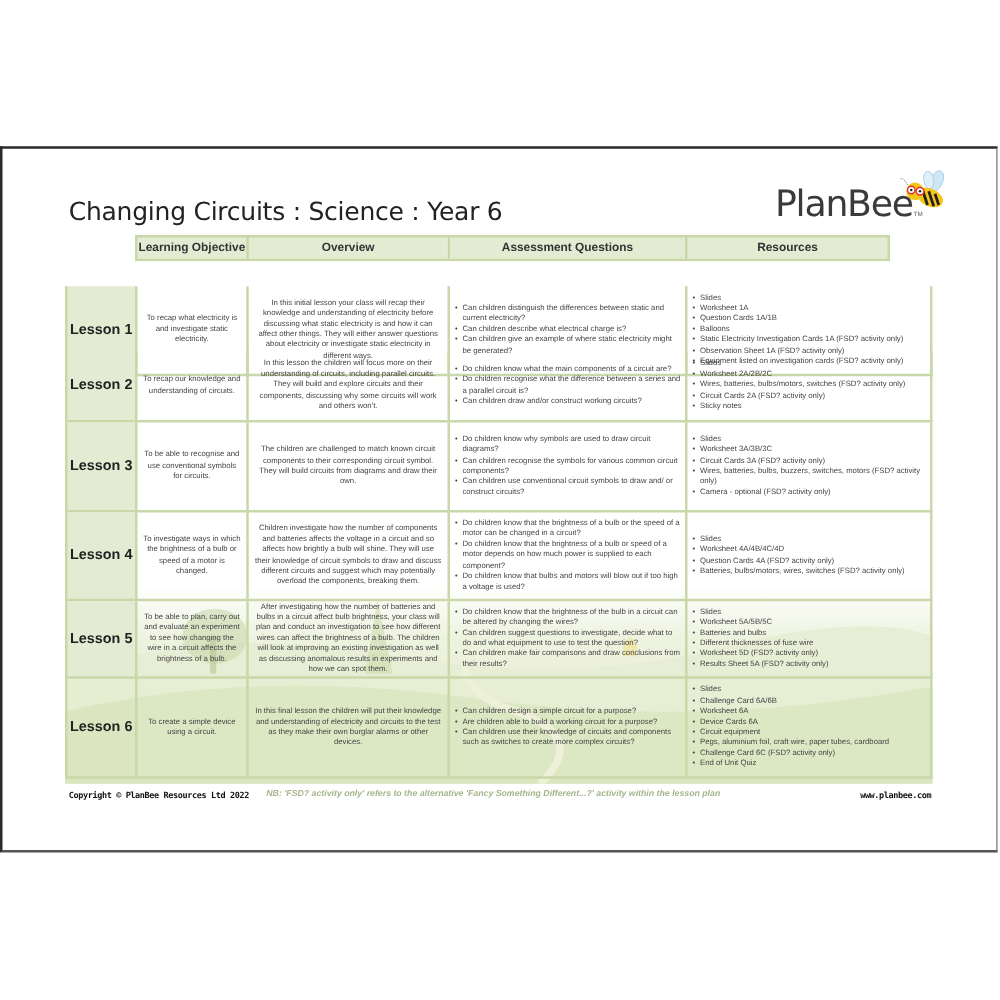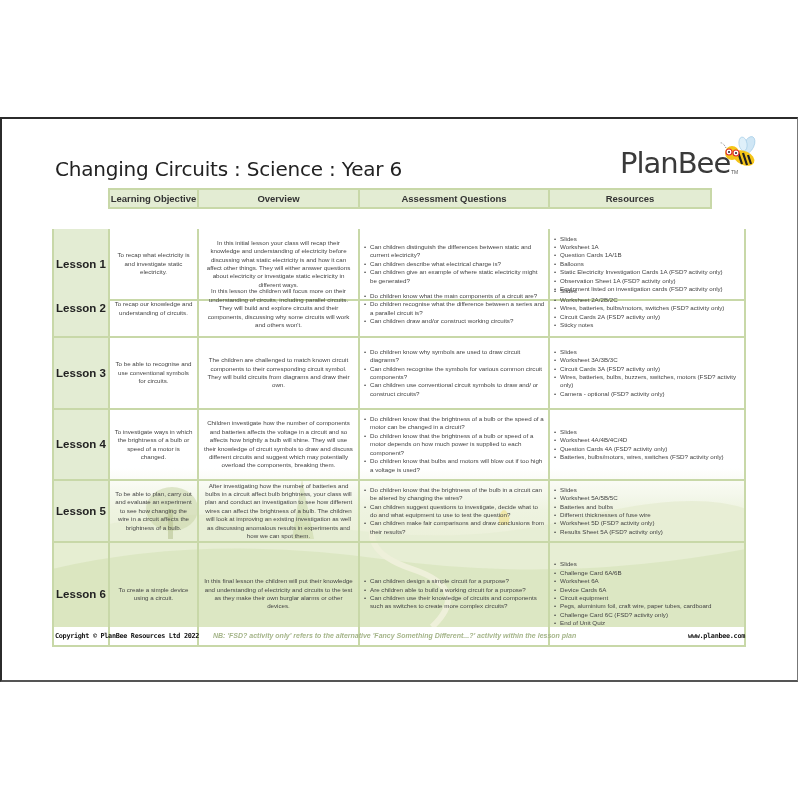--- a/index.html
+++ b/index.html
@@ -209,21 +209,21 @@
           <li>Slides</li>
           <li>Worksheet 5A/5B/5C</li>
           <li>Batteries and bulbs</li>
           <li>Different thicknesses of fuse wire</li>
           <li>Worksheet 5D (FSD? activity only)</li>
           <li>Results Sheet 5A (FSD? activity only)</li>
         </ul>
       </div>
     </div>
 
-    <div class="row tint" style="top:334px;height:104px;">
+    <div class="row tint" style="top:334px;height:80px;">
       <div class="cell lesson-cell" style="left:0;width:56px;background:transparent;">Lesson 6</div>
       <div class="cell center-cell" style="left:56px;width:89px;">To create a simple device using a circuit.</div>
       <div class="cell center-cell" style="left:145px;width:161px;">In this final lesson the children will put their knowledge and understanding of electricity and circuits to the test as they make their own burglar alarms or other devices.</div>
       <div class="cell list-cell" style="left:306px;width:190px;">
         <ul>
           <li>Can children design a simple circuit for a purpose?</li>
           <li>Are children able to build a working circuit for a purpose?</li>
           <li>Can children use their knowledge of circuits and components such as switches to create more complex circuits?</li>
         </ul>
       </div>

